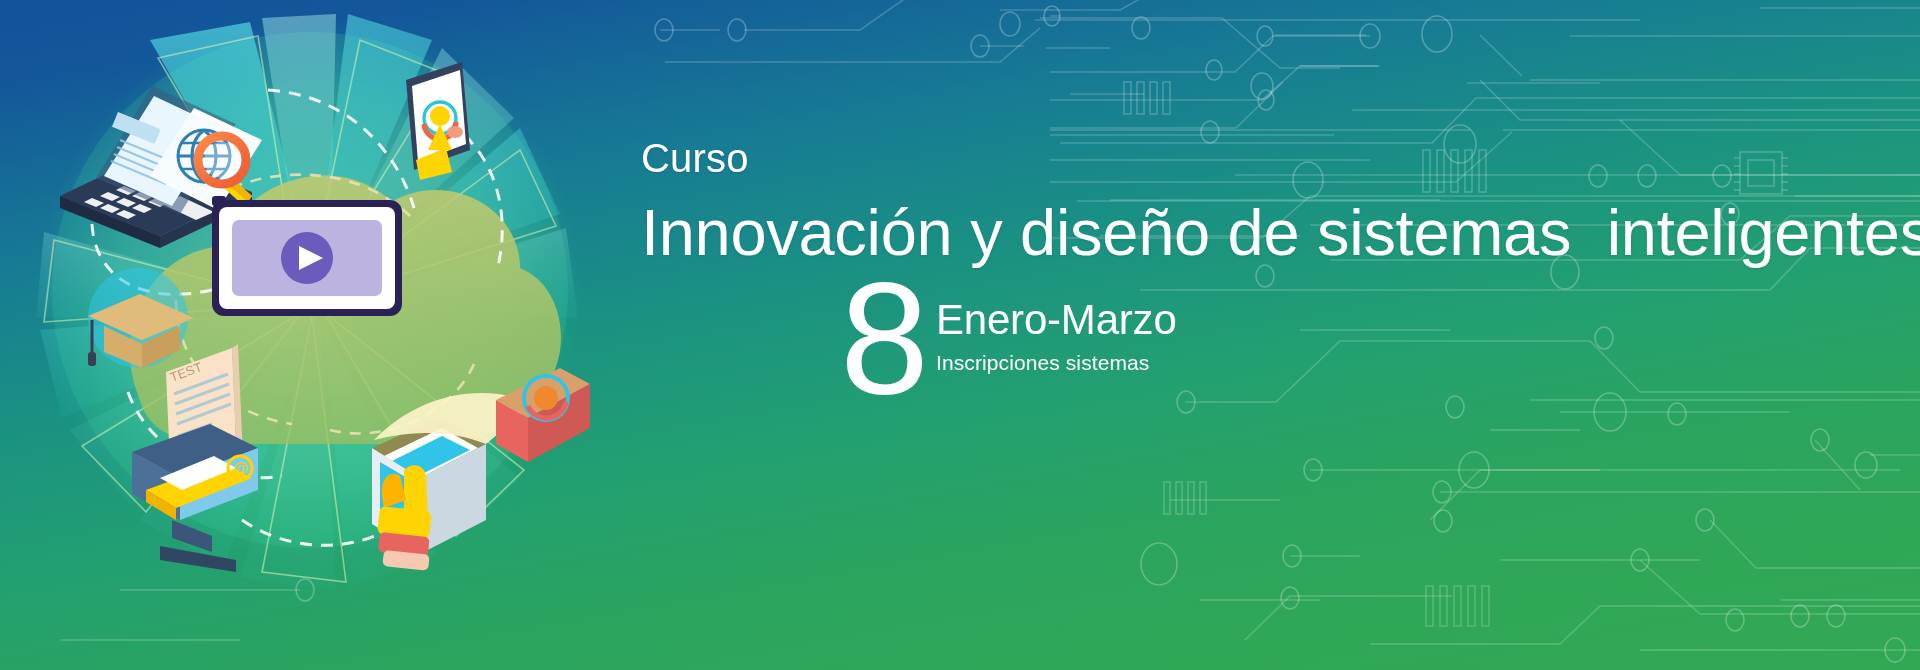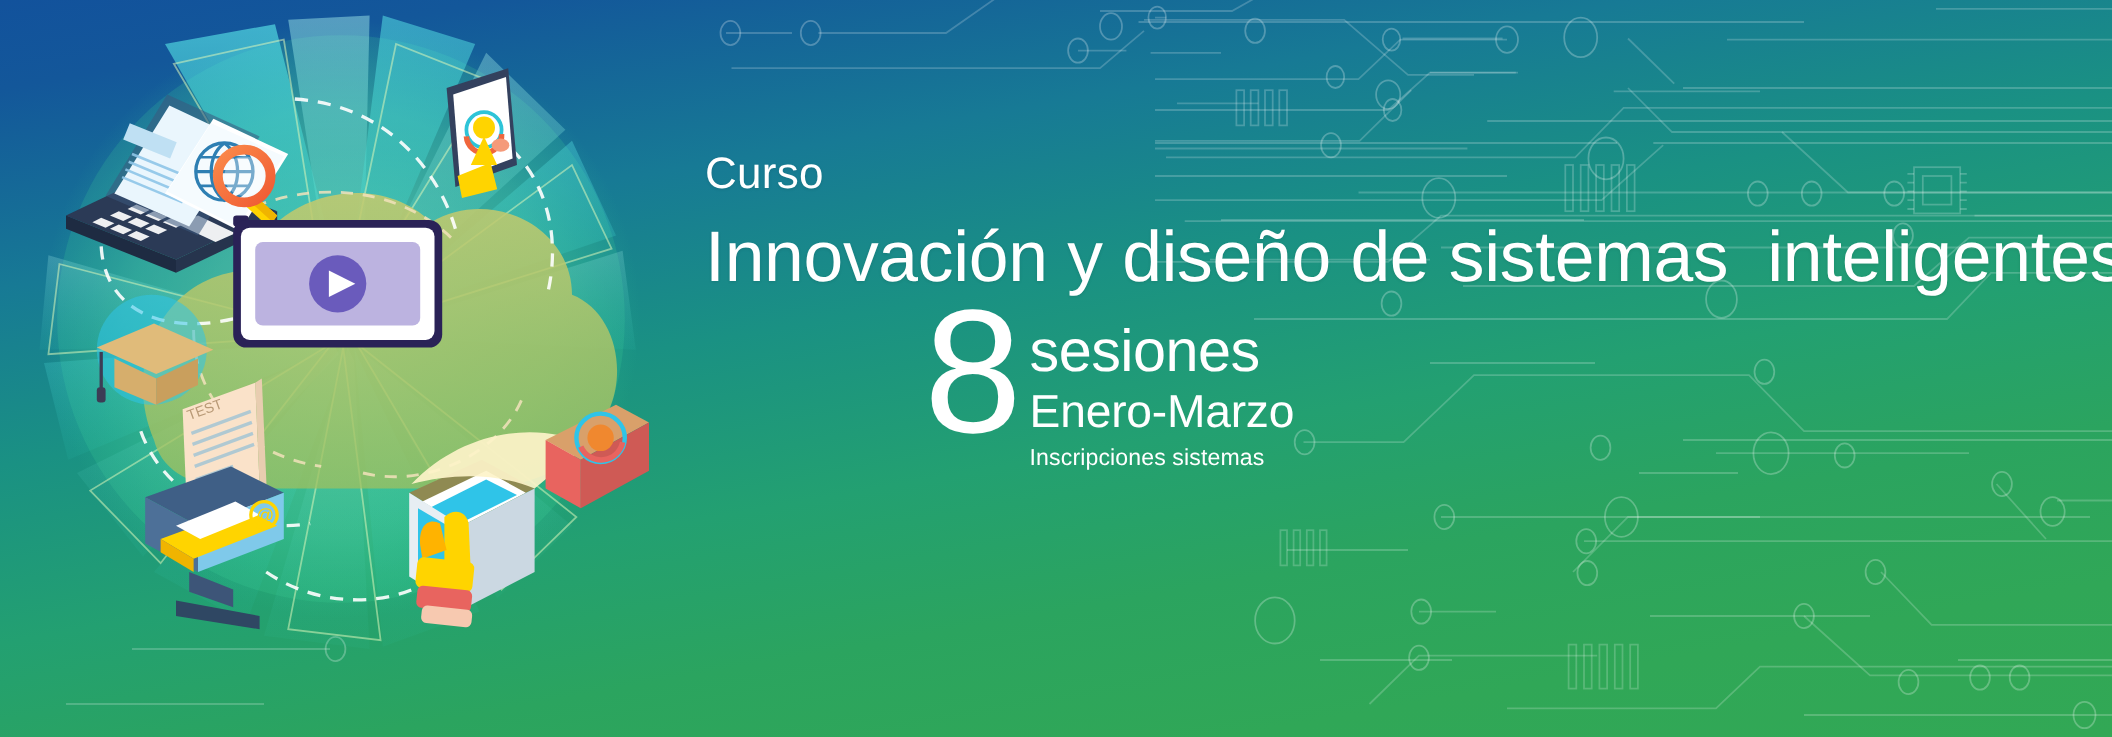--- a/index.html
+++ b/index.html
@@ -408,19 +408,18 @@
   </div>
 
   <div class="text-wrap">
     <div class="kicker">Curso</div>
     <div class="headline">Innovación y diseño de sistemas  inteligentes</div>
   </div>
 
   <div class="sessions">
     <div class="big-num">8</div>
     <div class="sess-right">
-      <div class="sess-word">sesiones</div>
       <div class="sess-dates">Enero-Marzo</div>
       <div class="sess-note">Inscripciones sistemas</div>
     </div>
   </div>
 
 </div>
 
 </body></html>

